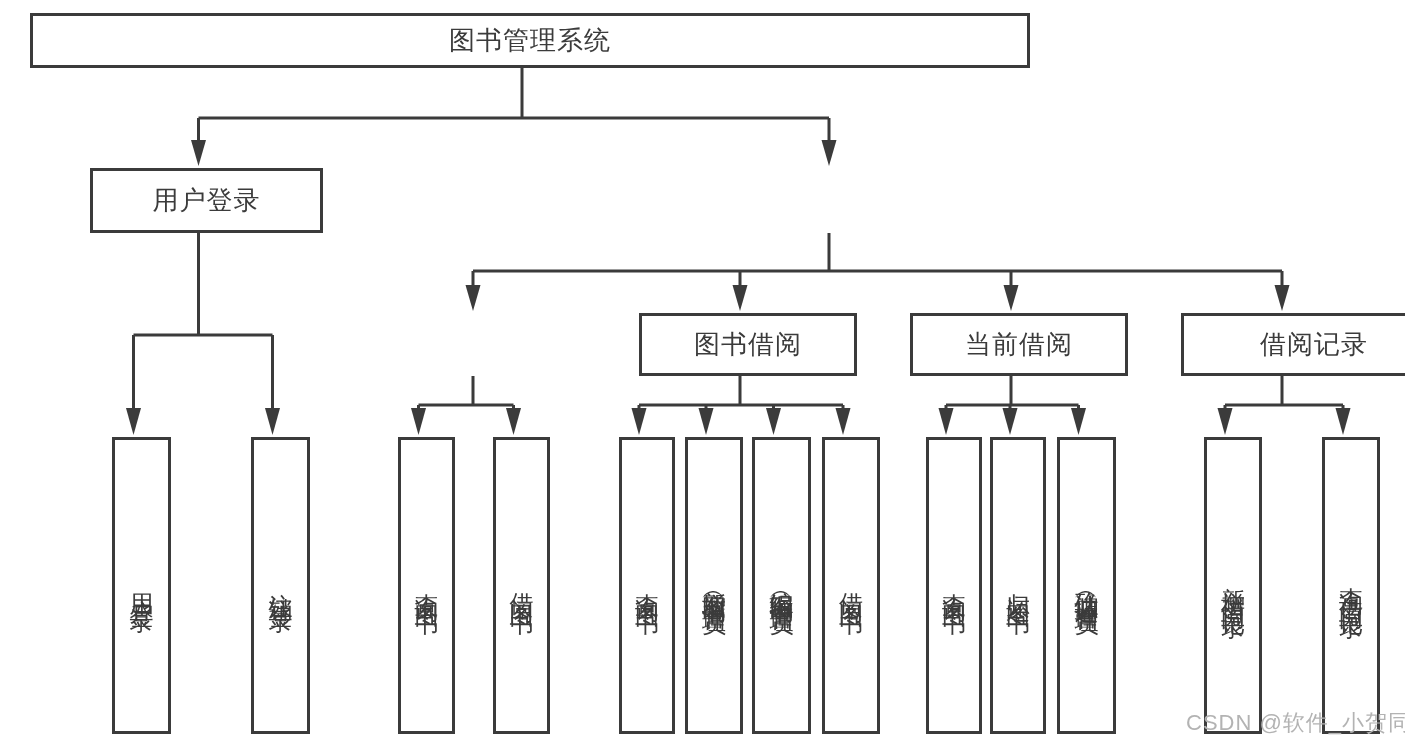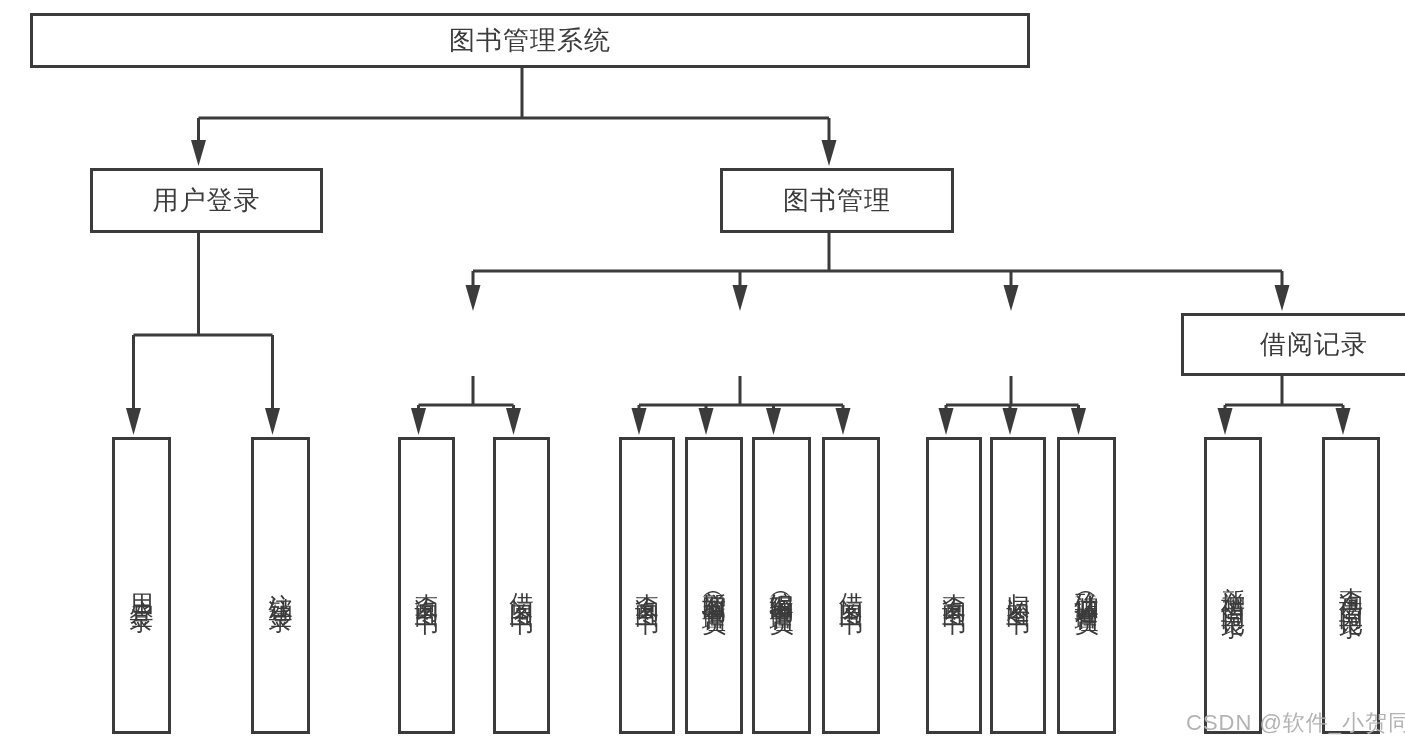--- a/index.html
+++ b/index.html
@@ -99,22 +99,23 @@
     <g>
       <path d="M1282 376 V405 M1225 405 H1343 M1225 405 V412 M1343 405 V412"></path>
       <polygon points="1217.5,408 1232.5,408 1225,435"></polygon>
       <polygon points="1335.5,408 1350.5,408 1343,435"></polygon>
     </g>
   </svg>
 
   <div class="node h-node" style="left:22px;top:13px;width:1000px;height:55px;">图书管理系统</div>
 
   <div class="node h-node" style="left:82px;top:168px;width:233px;height:65px;">用户登录</div>
-  <div class="node h-node" style="left:712px;top:168px;width:234px;height:65px;">图书管理</div>
 
+  <div class="node h-node" style="left:631px;top:313px;width:218px;height:63px;">图书借阅</div>
+  <div class="node h-node" style="left:902px;top:313px;width:218px;height:63px;">当前借阅</div>
   <div class="node h-node" style="left:1173px;top:313px;width:240px;height:63px;padding-left:26px;">借阅记录</div>
 
   <div class="node v-node" style="left:104px;top:437px;width:59px;height:297px;">用户登录</div>
   <div class="node v-node" style="left:243px;top:437px;width:59px;height:297px;">注销登录</div>
 
   <div class="node v-node" style="left:390px;top:437px;width:57px;height:297px;">查询图书</div>
   <div class="node v-node" style="left:485px;top:437px;width:57px;height:297px;">借阅图书</div>
 
   <div class="node v-node" style="left:611px;top:437px;width:56px;height:297px;">查询图书</div>
   <div class="node v-node" style="left:677px;top:437px;width:58px;height:297px;letter-spacing:3px;">新增图书（管理员）</div>

